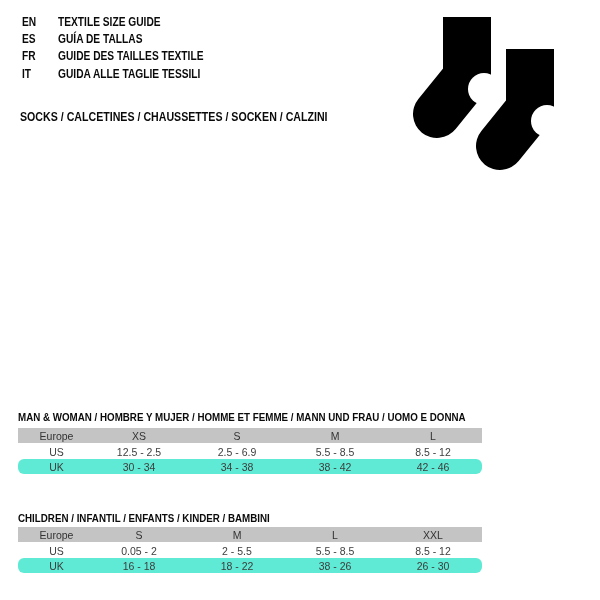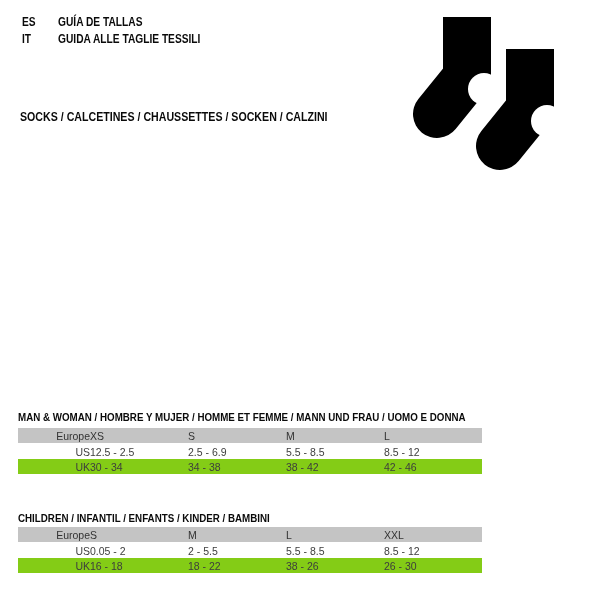--- a/index.html
+++ b/index.html
@@ -49,34 +49,42 @@
   #t1 { top: 428px; }
   #t2 { top: 527px; }
   .t-row {
     display: grid;
     grid-template-columns: 72px 98px 98px 98px 98px;
     height: 15px;
     font-size: 10.5px;
     color: #3d3d3d;
     align-items: center;
   }
-  .t-row span { text-align: left; }
-  .t-row .c0 { text-align: right; padding-left: 5px; }
+  .t-row span { text-align: center; }
+  .t-row .c0 { text-align: center; padding-left: 5px; }
   .t-head { background: #c4c4c4; color: #333; margin-bottom: 1px; }
-  .t-alt { background: #84cc16; }
+  .t-alt { background: #5eead4; border-radius: 6px; }
 </style>
 </head>
 <body>
 
 <div class="canvas">
 
   <div class="lang-list">
     <div class="lang-row">
+      <span class="lang-code">EN</span>
+      <span class="lang-label">TEXTILE SIZE GUIDE</span>
+    </div>
+    <div class="lang-row">
       <span class="lang-code">ES</span>
       <span class="lang-label">GUÍA DE TALLAS</span>
+    </div>
+    <div class="lang-row">
+      <span class="lang-code">FR</span>
+      <span class="lang-label">GUIDE DES TAILLES TEXTILE</span>
     </div>
     <div class="lang-row">
       <span class="lang-code">IT</span>
       <span class="lang-label">GUIDA ALLE TAGLIE TESSILI</span>
     </div>
   </div>
 
   <div class="category">SOCKS / CALCETINES / CHAUSSETTES / SOCKEN / CALZINI</div>
 
   <svg class="socks" width="155" height="156" viewBox="0 0 155 156" aria-hidden="true">

